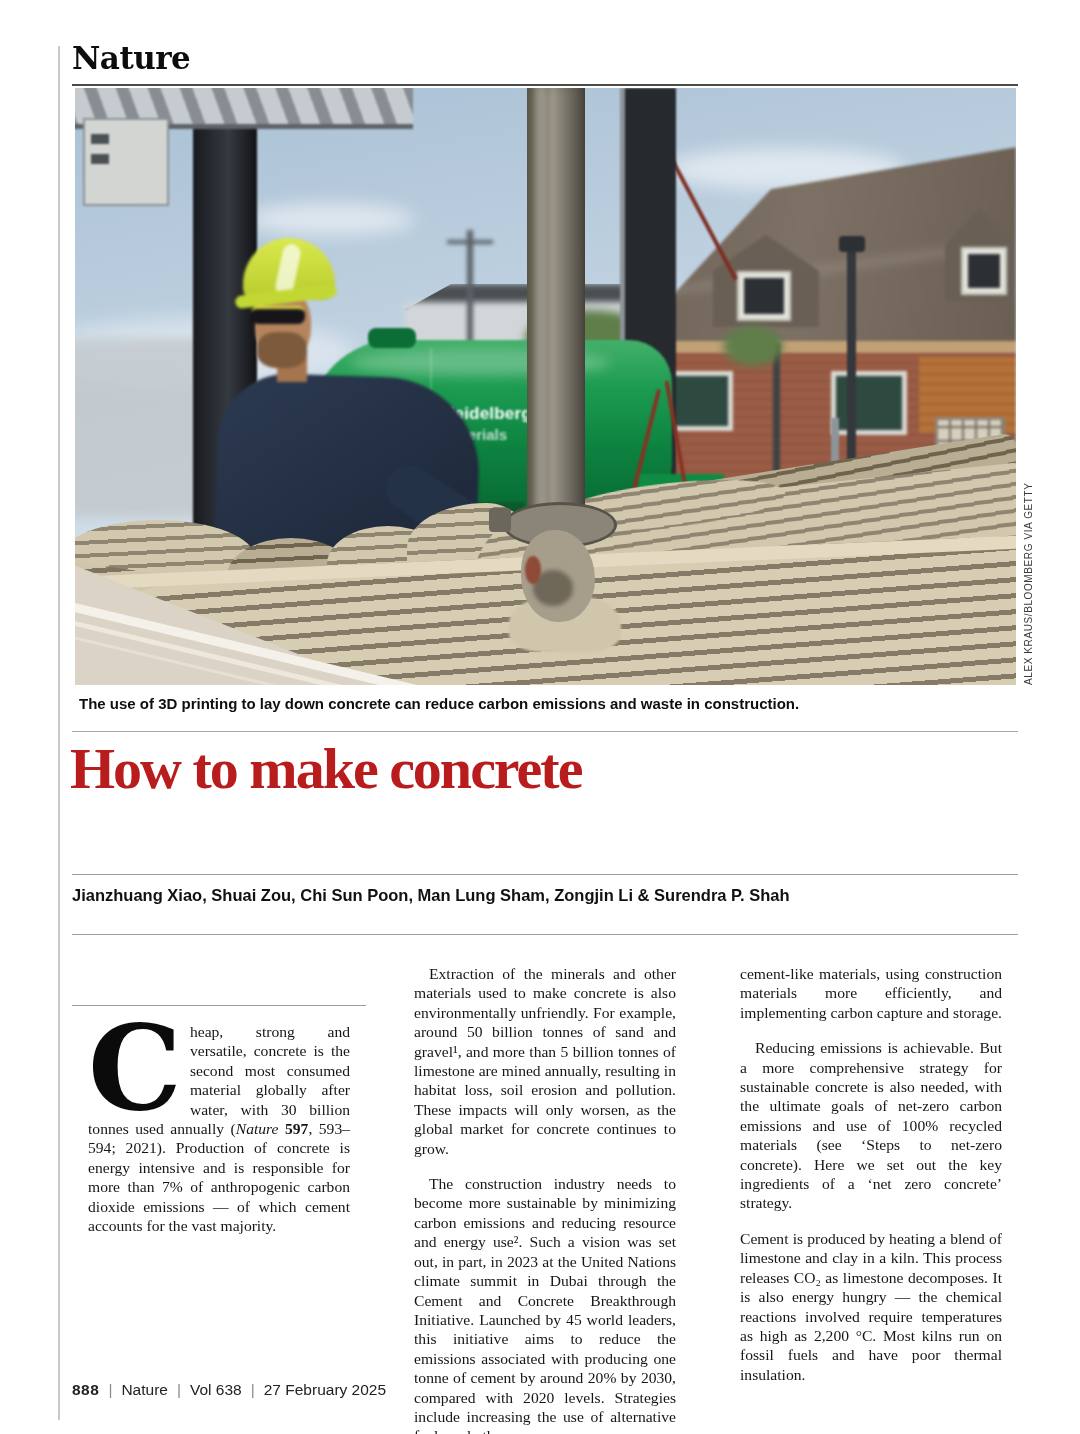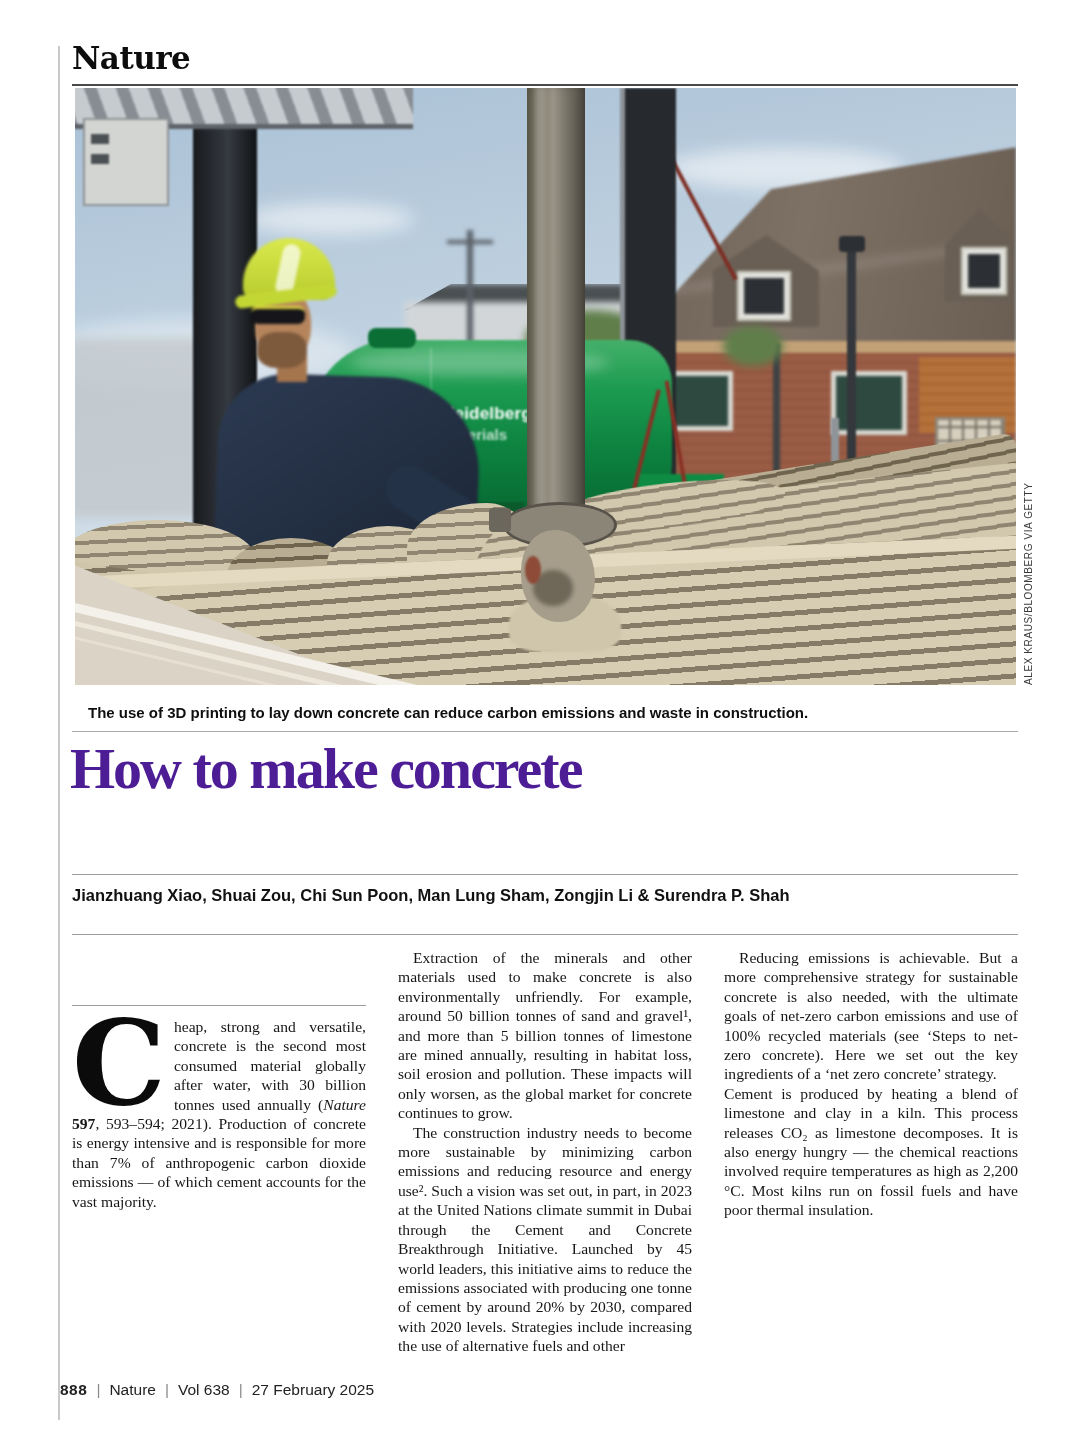--- a/index.html
+++ b/index.html
@@ -105,37 +105,37 @@
   .pole{left:452px;top:-4px;width:58px;height:432px;background:linear-gradient(90deg,#63604f 0,#9b9588 45%,#6e6a5f 75%,#4e4a42 100%);box-shadow:inset 0 0 12px rgba(0,0,0,.25);}
   .poletex{left:8px;top:0;width:10px;height:100%;background:rgba(255,255,255,.18);filter:blur(2px);}
   .flange{left:428px;top:414px;width:108px;height:40px;background:#8b8578;border:3px solid #57534a;border-radius:50%;}
   .bracket{left:414px;top:420px;width:22px;height:24px;background:#6b675c;border-radius:4px;}
   .nozzle{left:446px;top:442px;width:74px;height:92px;background:#a69d8b;border-radius:45% 55% 48% 52%;}
   .nozdark{left:12px;top:40px;width:40px;height:36px;background:#6f6758;border-radius:50%;filter:blur(2px);}
   .nozred{left:4px;top:26px;width:16px;height:28px;background:#8d4b38;border-radius:50%;filter:blur(1px);}
   .spill{left:434px;top:506px;width:112px;height:58px;background:#cfc6ac;border-radius:50% 50% 30% 30%;filter:blur(1px);}
   
   .credit{position:absolute;left:1023px;top:88px;width:16px;height:597px;writing-mode:vertical-rl;transform:rotate(180deg);font-size:10px;letter-spacing:.6px;color:#3a3a3a;text-align:left;}
-  .caption{position:absolute;left:75px;top:691px;width:941px;margin:13px;font-size:15px;font-weight:bold;color:#0f0f0f;}
+  .caption{position:absolute;left:75px;top:691px;width:941px;margin:4px;font-size:15px;font-weight:bold;color:#0f0f0f;}
   .title-rule{left:72px;top:731px;width:946px;background:#a8a8a8;}
-  .title{position:absolute;left:70px;top:735px;margin:0;font-family:"Liberation Serif","DejaVu Serif",serif;font-weight:bold;font-size:58px;line-height:67px;letter-spacing:-2px;color:#4c1d95;}
+  .title{position:absolute;left:70px;top:735px;margin:0;font-family:"Liberation Serif","DejaVu Serif",serif;font-weight:bold;font-size:58px;line-height:67px;letter-spacing:-2px;color:#b91c1c;}
   .authors-rule-top{left:72px;top:874px;width:946px;background:#9d9d9d;}
   .authors{position:absolute;left:72px;top:886px;width:946px;margin:0;font-size:16.5px;font-weight:bold;color:#111;}
   .authors-rule-bottom{left:72px;top:934px;width:946px;background:#9d9d9d;}
   
   .columns{position:absolute;left:72px;top:948px;width:946px;display:flex;gap:32px;}
   .col{width:294px;}
   .standfirst{margin:0;font-family:"Liberation Serif","DejaVu Serif",serif;font-size:26.5px;line-height:33px;letter-spacing:-0.3px;color:#101010;}
   .dropcap-rule{position:static;display:block;width:100%;height:1px;background:#9d9d9d;margin-top:57px;margin-bottom:11px;}
-  .body{margin:0;font-family:"Liberation Serif",serif;font-size:15.6px;line-height:19.4px;text-align:justify;color:#161616;}
+  .body{margin:16px;font-family:"Liberation Serif",serif;font-size:15.6px;line-height:19.4px;text-align:justify;color:#161616;}
   .body.indent{text-indent:15px;}
   .dropcap{float:left;font-family:"DejaVu Serif","Liberation Serif",serif;font-weight:bold;font-size:118px;line-height:92px;height:94px;padding-right:8px;color:#0b0b0b;}
   .subhead{margin:13px 0 5px 0;font-family:"DejaVu Serif","Liberation Serif",serif;font-weight:bold;font-size:19px;letter-spacing:-0.3px;color:#0d0d0d;}
   
-  .footer{position:absolute;left:60px;top:1381px;font-size:15.5px;color:#222;}
+  .footer{position:absolute;left:72px;top:1381px;font-size:15.5px;color:#222;}
   .footer b{font-weight:bold;letter-spacing:.5px;}
   .footer .sep{color:#8a8a8a;padding:0 9px;font-weight:300;}
 </style>
 </head>
 <body>
 
 <div class="page">
 
   <div class="spine-line"></div>
   <h1 class="kicker">Nature</h1>
@@ -271,20 +271,21 @@
   <div class="columns">
     <div class="col">
       <div class="dropcap-rule"></div>
       <p class="body"><span class="dropcap">C</span><span>heap, strong and versatile, concrete is the second most consumed material globally after water, with 30 billion tonnes used annually (</span><i>Nature</i><b> 597</b><span>, 593–594; 2021). Production of concrete is energy intensive and is responsible for more than 7% of anthropogenic carbon dioxide emissions — of which cement accounts for the vast majority.</span></p>
     </div>
     <div class="col">
       <p class="body indent">Extraction of the minerals and other materials used to make concrete is also environmentally unfriendly. For example, around 50 billion tonnes of sand and gravel¹, and more than 5 billion tonnes of limestone are mined annually, resulting in habitat loss, soil erosion and pollution. These impacts will only worsen, as the global market for concrete continues to grow.</p>
       <p class="body indent">The construction industry needs to become more sustainable by minimizing carbon emissions and reducing resource and energy use². Such a vision was set out, in part, in 2023 at the United Nations climate summit in Dubai through the Cement and Concrete Breakthrough Initiative. Launched by 45 world leaders, this initiative aims to reduce the emissions associated with producing one tonne of cement by around 20% by 2030, compared with 2020 levels. Strategies include increasing the use of alternative fuels and other</p>
     </div>
     <div class="col">
+      <p class="body">cement-like materials, using construction materials more efficiently, and implementing carbon capture and storage.</p>
       <p class="body indent">Reducing emissions is achievable. But a more comprehensive strategy for sustainable concrete is also needed, with the ultimate goals of net-zero carbon emissions and use of 100% recycled materials (see ‘Steps to net-zero concrete). Here we set out the key ingredients of a ‘net zero concrete’ strategy.</p>
       <p class="body">Cement is produced by heating a blend of limestone and clay in a kiln. This process releases CO₂ as limestone decomposes. It is also energy hungry — the chemical reactions involved require temperatures as high as 2,200 °C. Most kilns run on fossil fuels and have poor thermal insulation.</p>
     </div>
   </div>
 
   <div class="footer">
     <b>888</b><span class="sep">|</span><span>Nature</span><span class="sep">|</span><span>Vol 638</span><span class="sep">|</span><span>27 February 2025</span>
   </div>
 
 </div>

